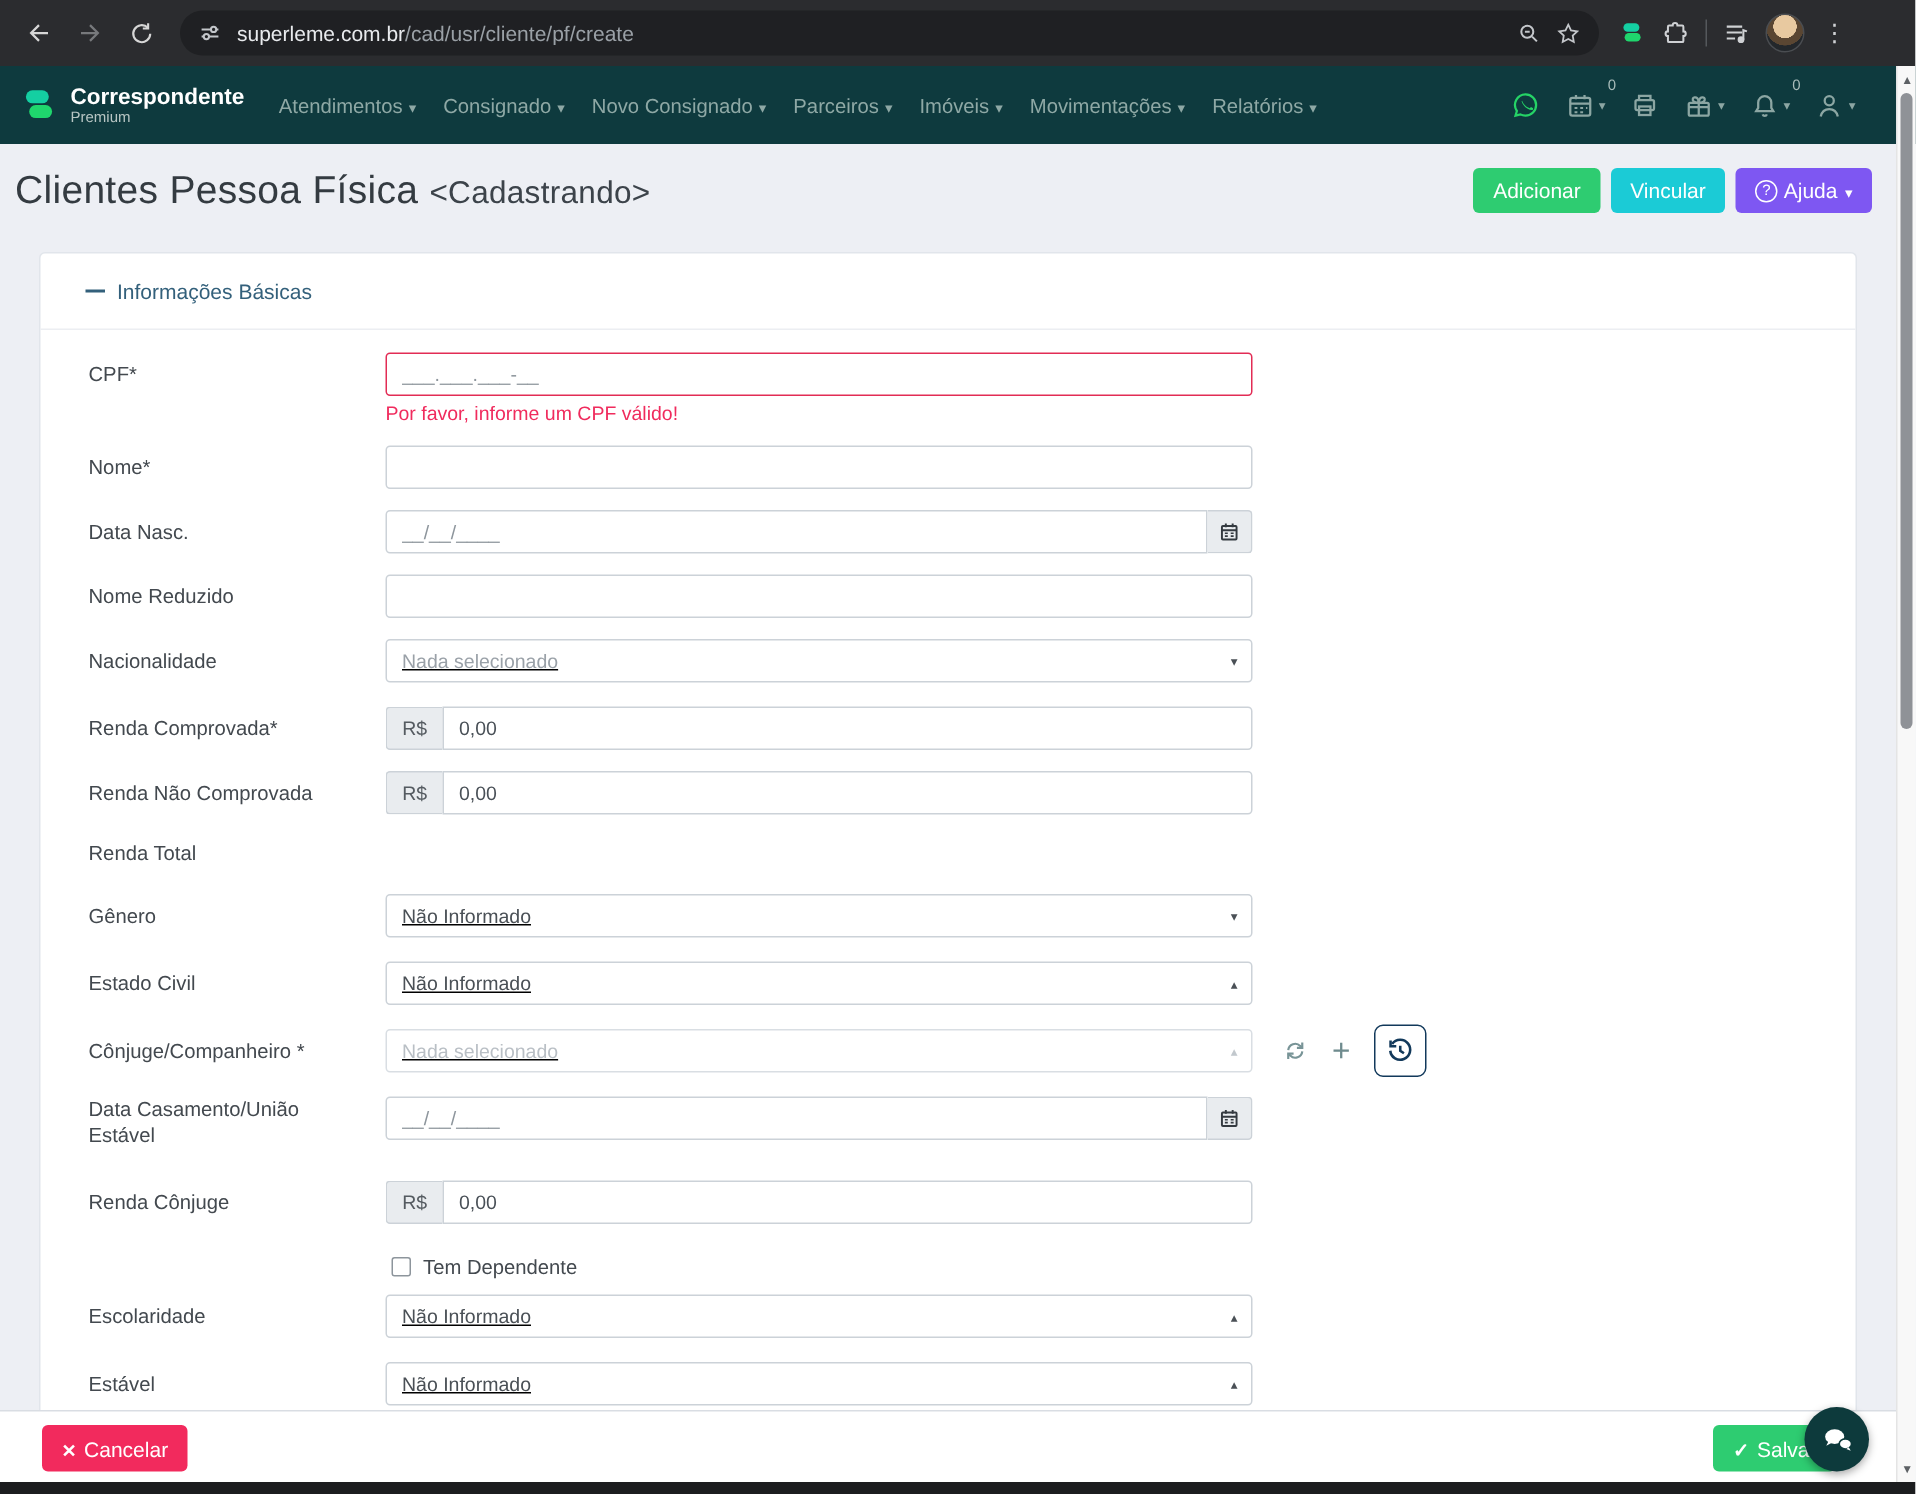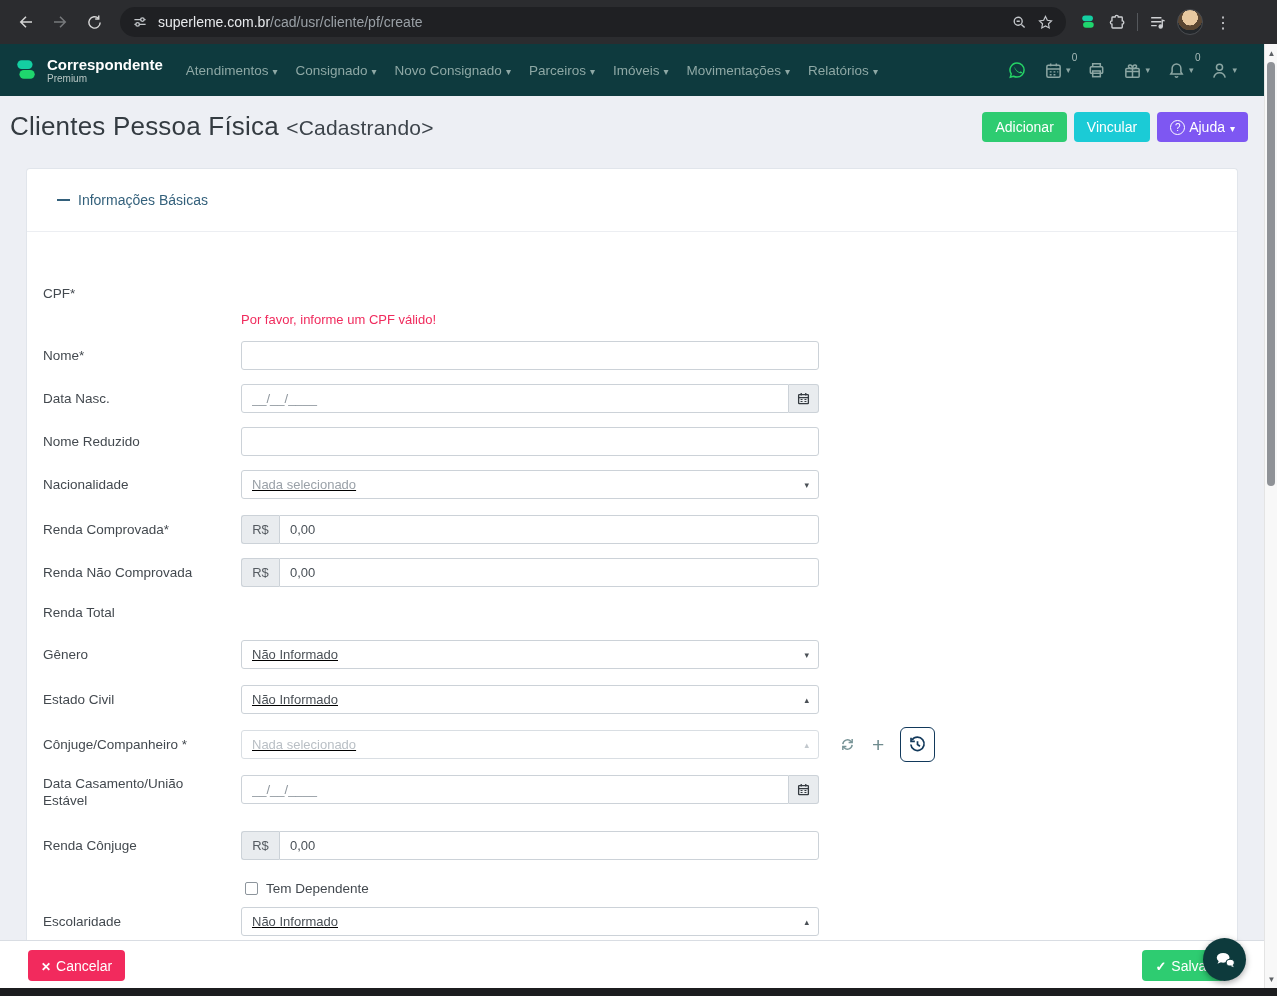--- a/index.html
+++ b/index.html
@@ -55,26 +55,26 @@
   .btn-link { background:#1bcbd6; }
   .btn-help { background:#7e57f2; }
   .qcircle { width:15px; height:15px; border:1.4px solid #fff; border-radius:50%; display:inline-flex;
              align-items:center; justify-content:center; font-size:10px; margin-right:4px; }
   .qcircle::before { content:"?"; }
   .btn-help .caret-w::after { content:"▾"; font-size:10px; margin-left:5px; }
 
   
   .card { position:absolute; left:26px; top:168px; width:1212px; height:772px; background:#fff;
           border:1px solid #e1e5eb; border-bottom:none; border-radius:4px 4px 0 0; }
-  .card-header { height:63px; display:flex; align-items:center; padding-left:30px;
+  .card-header { height:51px; display:flex; align-items:center; padding-left:30px;
                  border-bottom:1px solid #eceef2; color:#33607b; font-size:14px; }
   .dash-ic { width:13px; height:2px; background:#33607b; margin-right:8px; }
   .card-body { position:absolute; top:51px; left:16px; right:16px; bottom:0; }
 
-  .frow { position:absolute; left:0; right:0; height:29px;margin-top:44px; }
+  .frow { position:absolute; left:16px; right:0; height:29px; }
   .flabel { position:absolute; left:0; top:6px; width:186px; font-size:13.5px; color:#43494f; line-height:17px; }
   .fctl { position:absolute; left:198px; width:578px; height:29px; }
 
   .tinput { width:100%; height:29px; border:1px solid #ccd2d8; border-radius:3px; padding:0 10px;
             font-size:13px; color:#495057; background:#fff; font-family:inherit; }
   .tinput::placeholder { color:#8d959c; }
   .invalid { border:1.6px solid #e22c55; }
   .error-msg { position:absolute; left:198px; top:33px; font-size:13px; color:#f02b5d; }
 
   .igroup { display:flex; width:578px; height:29px; }
@@ -290,20 +290,21 @@
 
 <div class="card">
   <div class="card-header">
     <span class="dash-ic"></span>
     <span>Informações Básicas</span>
   </div>
   <div class="card-body">
 
     <div class="frow" style="top:15px;">
       <span class="flabel">CPF*</span>
+      <div class="fctl"><input class="tinput invalid" placeholder="___.___.___-__" style=""></div>
       <span class="error-msg">Por favor, informe um CPF válido!</span>
     </div>
 
     <div class="frow" style="top:77px;">
       <span class="flabel">Nome*</span>
       <div class="fctl"><input class="tinput" style=""></div>
     </div>
 
     <div class="frow" style="top:120px;">
       <span class="flabel">Data Nasc.</span>

